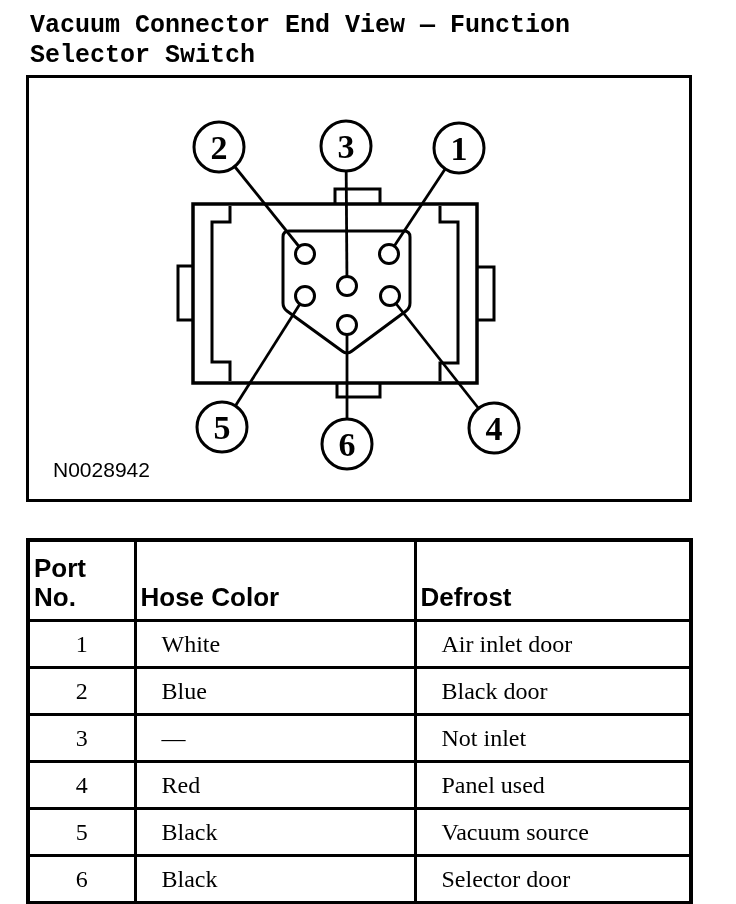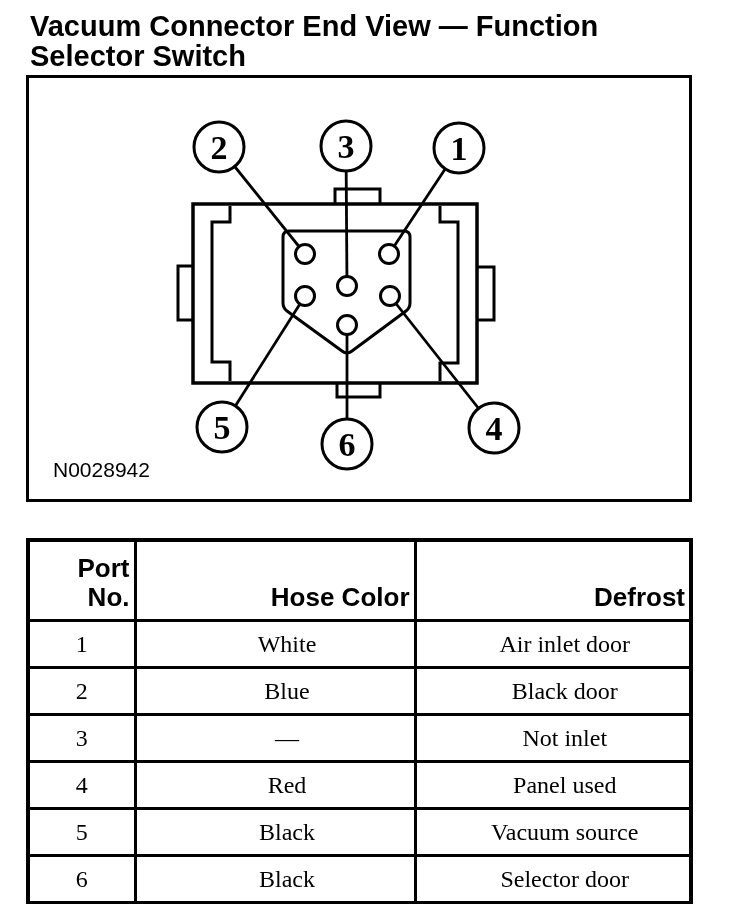--- a/index.html
+++ b/index.html
@@ -6,23 +6,23 @@
   body {
     width: 736px; height: 904px;
     background: #ffffff;
     position: relative;
     font-family: "Liberation Serif", serif;
     color: #000;
     overflow: hidden;
   }
   .title {
     position: absolute; left: 30px; top: 11px; width: 645px;
-    font-family: Liberation Sans, sans-serif;
+    font-family: Liberation Mono, monospace;
     font-weight: bold;
-    font-size: 29px; line-height: 30px;
+    font-size: 25px; line-height: 30px;
     letter-spacing: 0px;
   }
   .figure-box {
     position: absolute; left: 26px; top: 75px;
     width: 660px; height: 421px;
     border: 3px solid #000;
   }
   .figure-box svg { display: block; }
   table.ports {
     position: absolute; left: 26px; top: 538px;
@@ -33,32 +33,32 @@
   }
   table.ports th, table.ports td {
     border: 3px solid #000;
     overflow: hidden; white-space: nowrap;
   }
   table.ports th {
     font-family: "Liberation Sans", sans-serif;
     font-weight: bold;
     font-size: 26px; line-height: 29px;
     vertical-align: bottom;
-    text-align: right;
+    text-align: left;
     padding: 0 4px 7px 4px;
     height: 70px;
   }
   table.ports td {
     font-family: "Liberation Serif", serif;
     font-size: 24px;
     vertical-align: middle;
     height: 42px;
   }
   td.c-port { text-align: center; }
-  td.c-color, td.c-func { text-align: center; padding-left: 25px; }
+  td.c-color, td.c-func { text-align: left; padding-left: 25px; }
   col.col-port  { width: 107px; }
   col.col-color { width: 280px; }
   col.col-func  { width: 276px; }
 </style>
 </head>
 <body>
 
 <div class="title">Vacuum Connector End View — Function Selector Switch</div>
 
 <div class="figure-box">

